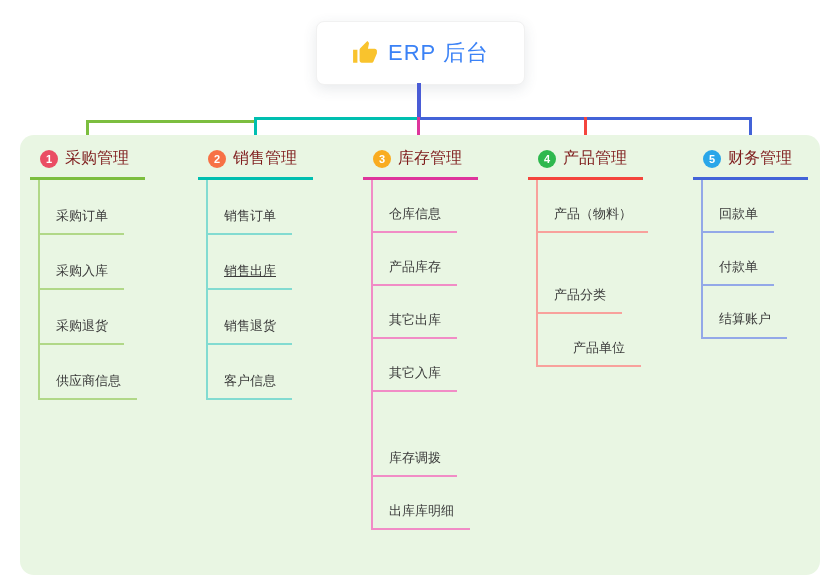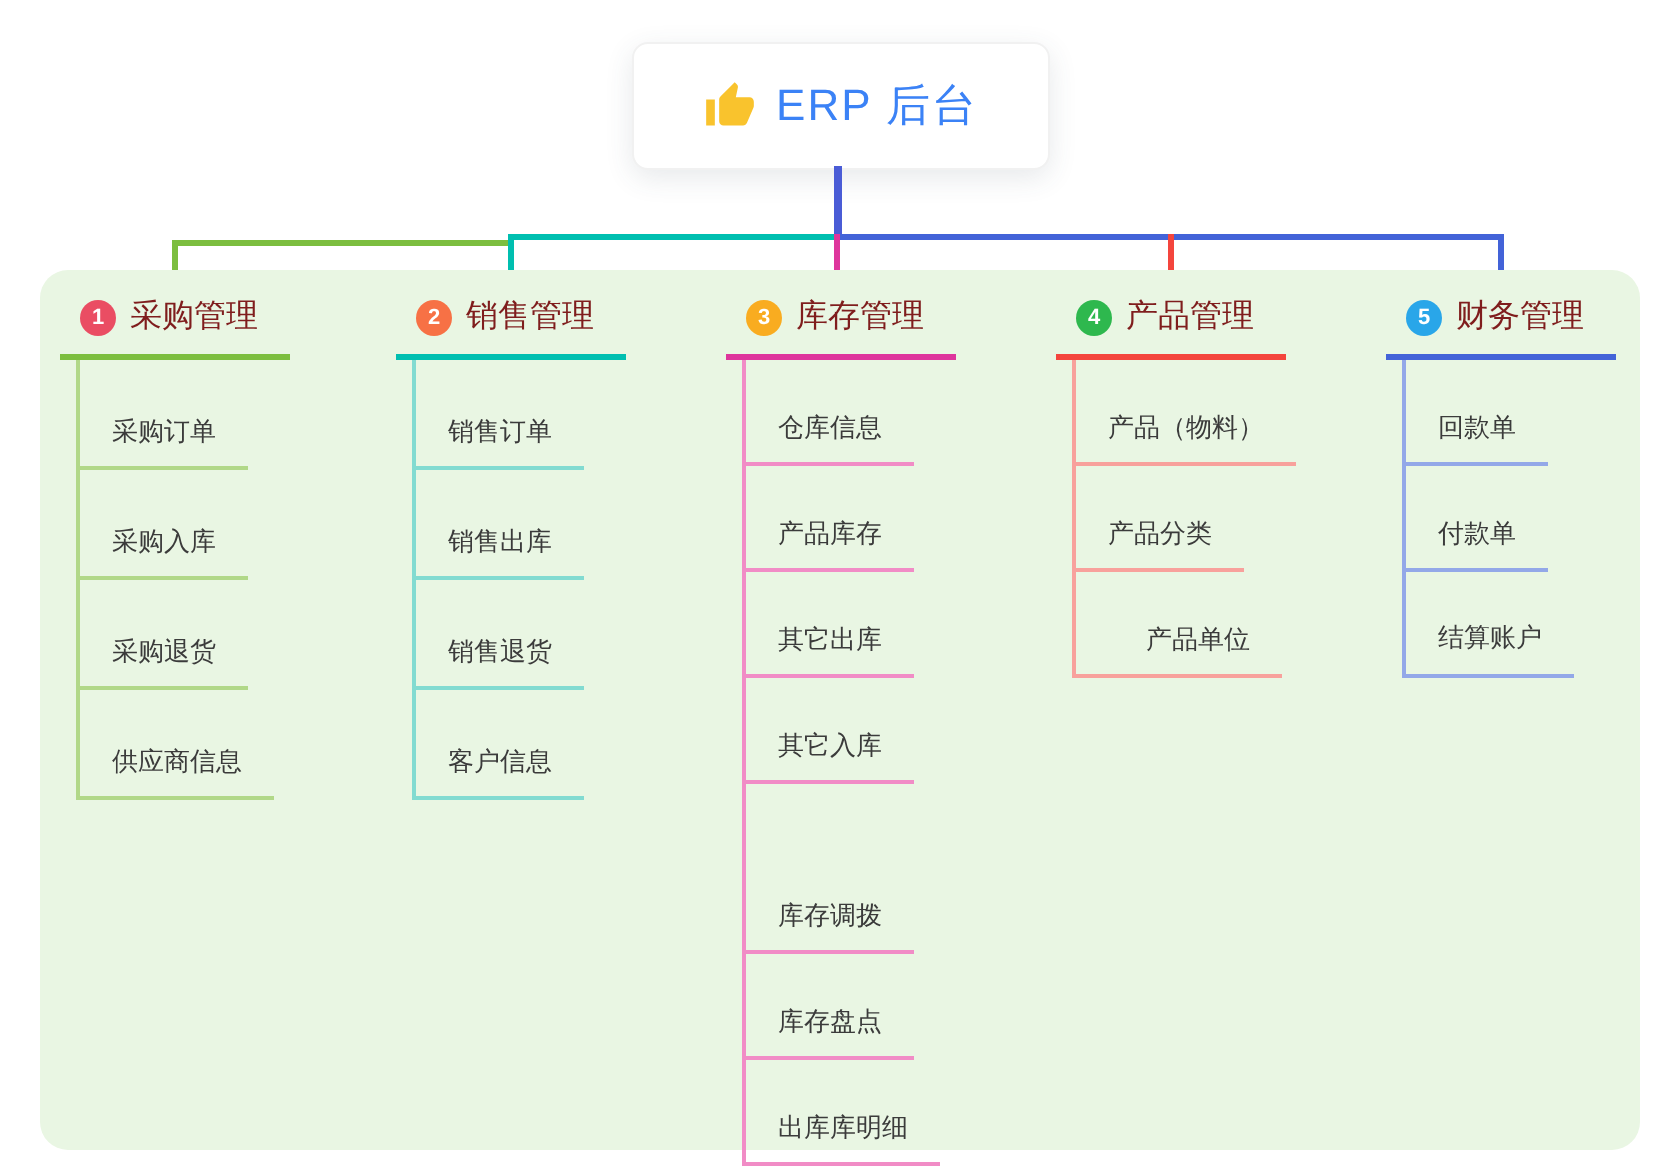--- a/index.html
+++ b/index.html
@@ -82,48 +82,47 @@
           <div class="child" style="border-bottom-color: rgb(177, 216, 136);">供应商信息</div>
         </div>
       </div>
       <div class="branch-col" style="left: 178px;">
         <div class="branch-header" style="border-bottom-color: rgb(0, 191, 176);">
           <span class="badge" style="background: rgb(247, 113, 69);">2</span>
           <span class="branch-label">销售管理</span>
         </div>
         <div class="children" style="border-left-color: rgb(130, 219, 209);">
           <div class="child" style="border-bottom-color: rgb(130, 219, 209);">销售订单</div>
-          <div class="child" style="border-bottom-color: rgb(130, 219, 209);">销售出库</div>
+          <div class="child" style="border-bottom-color: rgb(130, 219, 209); text-decoration: underline;">销售出库</div>
           <div class="child" style="border-bottom-color: rgb(130, 219, 209);">销售退货</div>
           <div class="child" style="border-bottom-color: rgb(130, 219, 209);">客户信息</div>
         </div>
       </div>
       <div class="branch-col" style="left: 343px;">
         <div class="branch-header" style="border-bottom-color: rgb(222, 53, 156);">
           <span class="badge" style="background: rgb(249, 172, 32);">3</span>
           <span class="branch-label">库存管理</span>
         </div>
         <div class="children tight" style="border-left-color: rgb(241, 140, 198);">
           <div class="child" style="border-bottom-color: rgb(241, 140, 198);">仓库信息</div>
           <div class="child" style="border-bottom-color: rgb(241, 140, 198);">产品库存</div>
           <div class="child" style="border-bottom-color: rgb(241, 140, 198);">其它出库</div>
           <div class="child" style="border-bottom-color: rgb(241, 140, 198);">其它入库</div>
           <div class="child" style="border-bottom-color: rgb(241, 140, 198); margin-top: 32px;">库存调拨</div>
-          <div class="child" style="border-bottom-color: rgb(241, 140, 198);">库存盘点</div>
           <div class="child" style="border-bottom-color: rgb(241, 140, 198);">出库库明细</div>
         </div>
       </div>
       <div class="branch-col" style="left: 508px;">
         <div class="branch-header" style="border-bottom-color: rgb(244, 69, 61);">
           <span class="badge" style="background: rgb(46, 184, 78);">4</span>
           <span class="branch-label">产品管理</span>
         </div>
         <div class="children tight" style="border-left-color: rgb(248, 161, 156);">
           <div class="child" style="border-bottom-color: rgb(248, 161, 156);">产品（物料）</div>
-          <div class="child" style="border-bottom-color: rgb(248, 161, 156);">产品分类</div>
+          <div class="child" style="border-bottom-color: rgb(248, 161, 156); margin-top: 28px;">产品分类</div>
           <div class="child" style="border-bottom-color: rgb(248, 161, 156); padding-left: 35px;">产品单位</div>
         </div>
       </div>
       <div class="branch-col" style="left: 673px;">
         <div class="branch-header" style="border-bottom-color: rgb(67, 99, 216);">
           <span class="badge" style="background: rgb(41, 166, 233);">5</span>
           <span class="branch-label">财务管理</span>
         </div>
         <div class="children tight" style="border-left-color: rgb(147, 168, 232);">
           <div class="child" style="border-bottom-color: rgb(147, 168, 232);">回款单</div>

